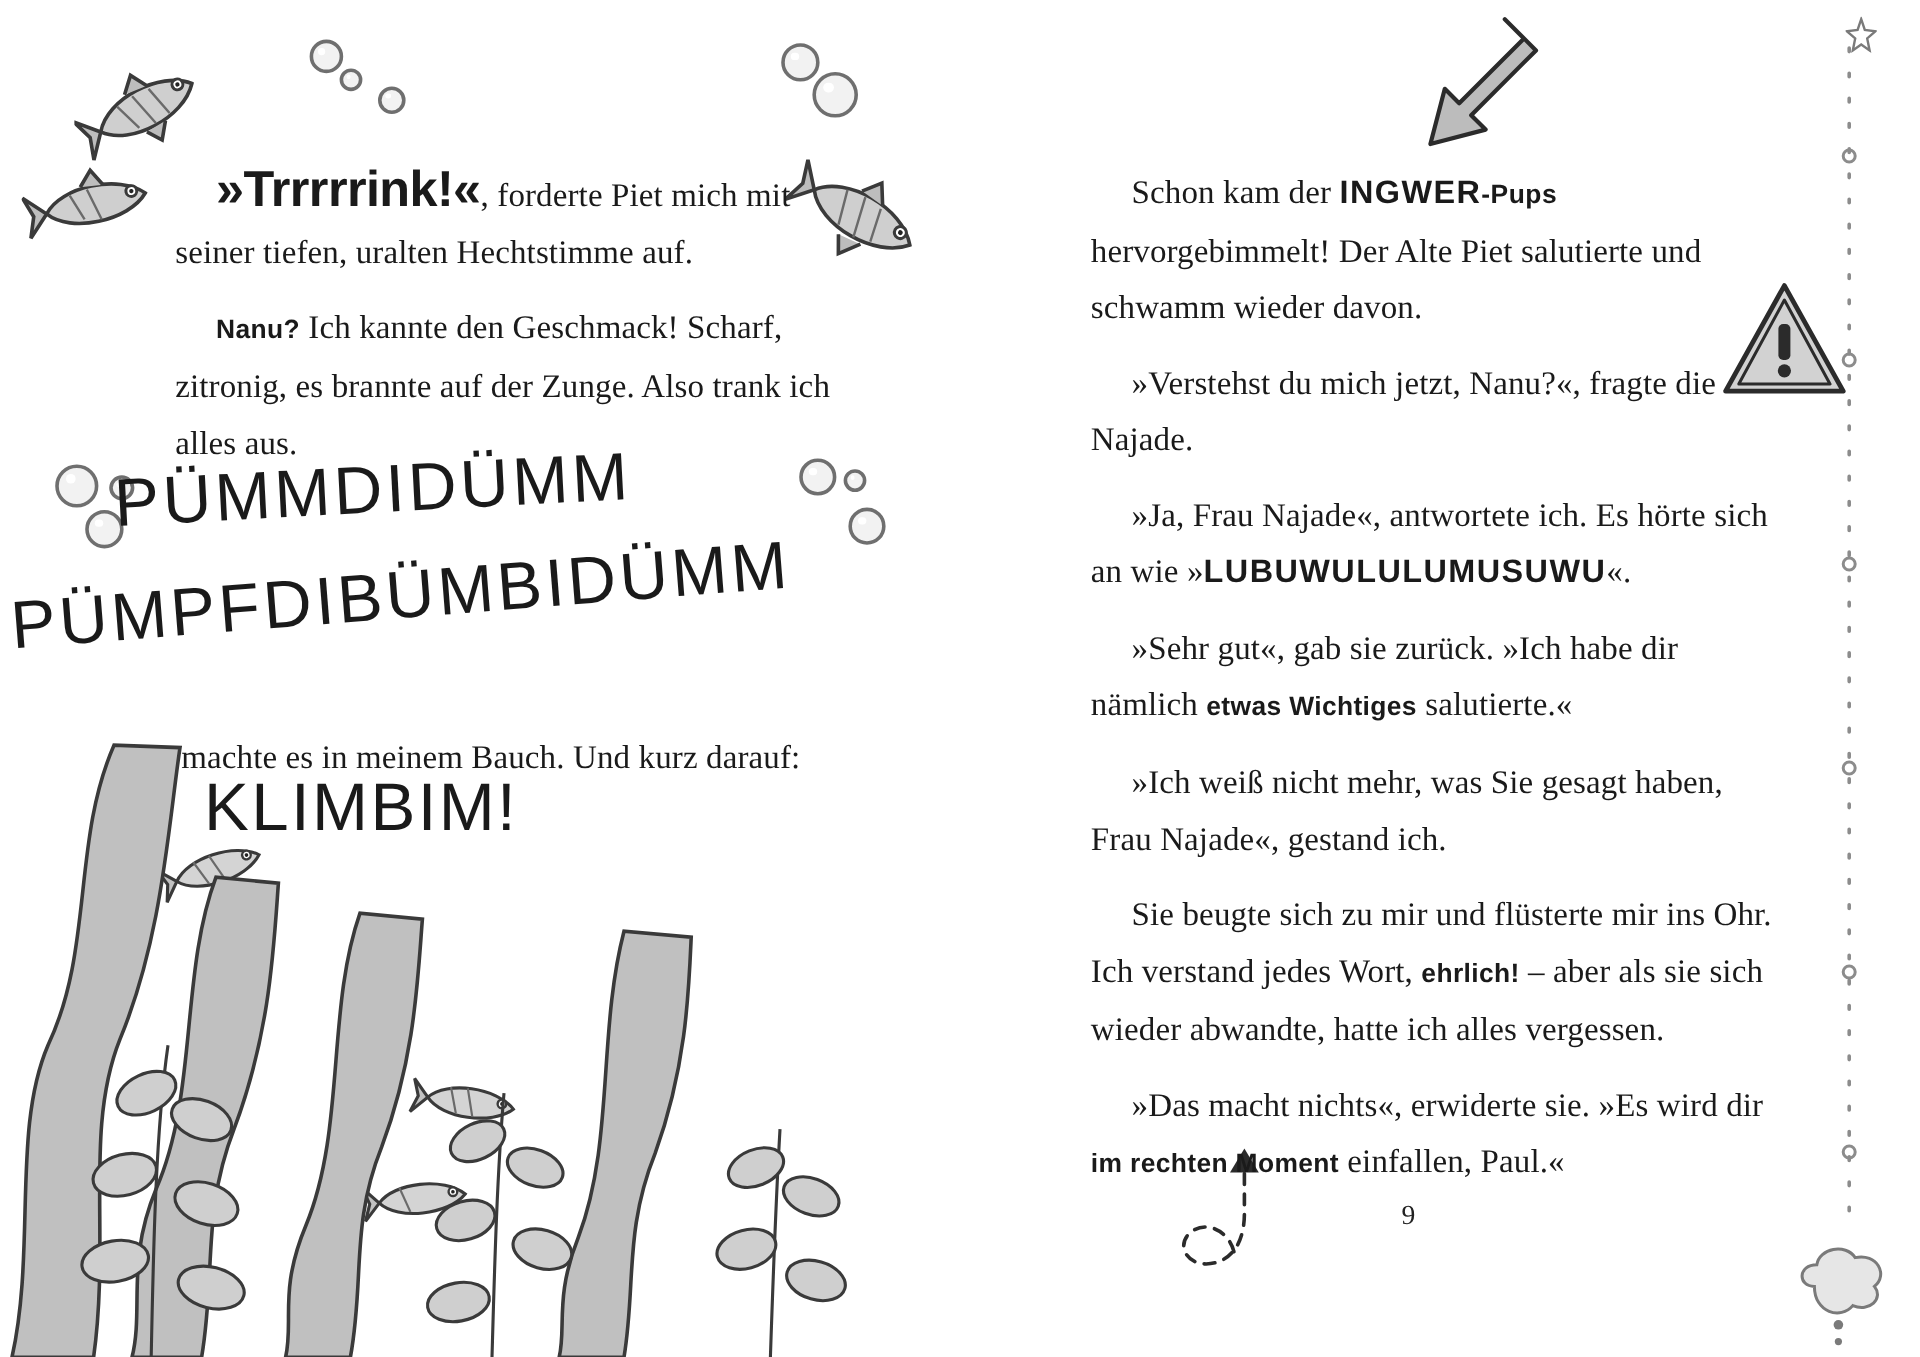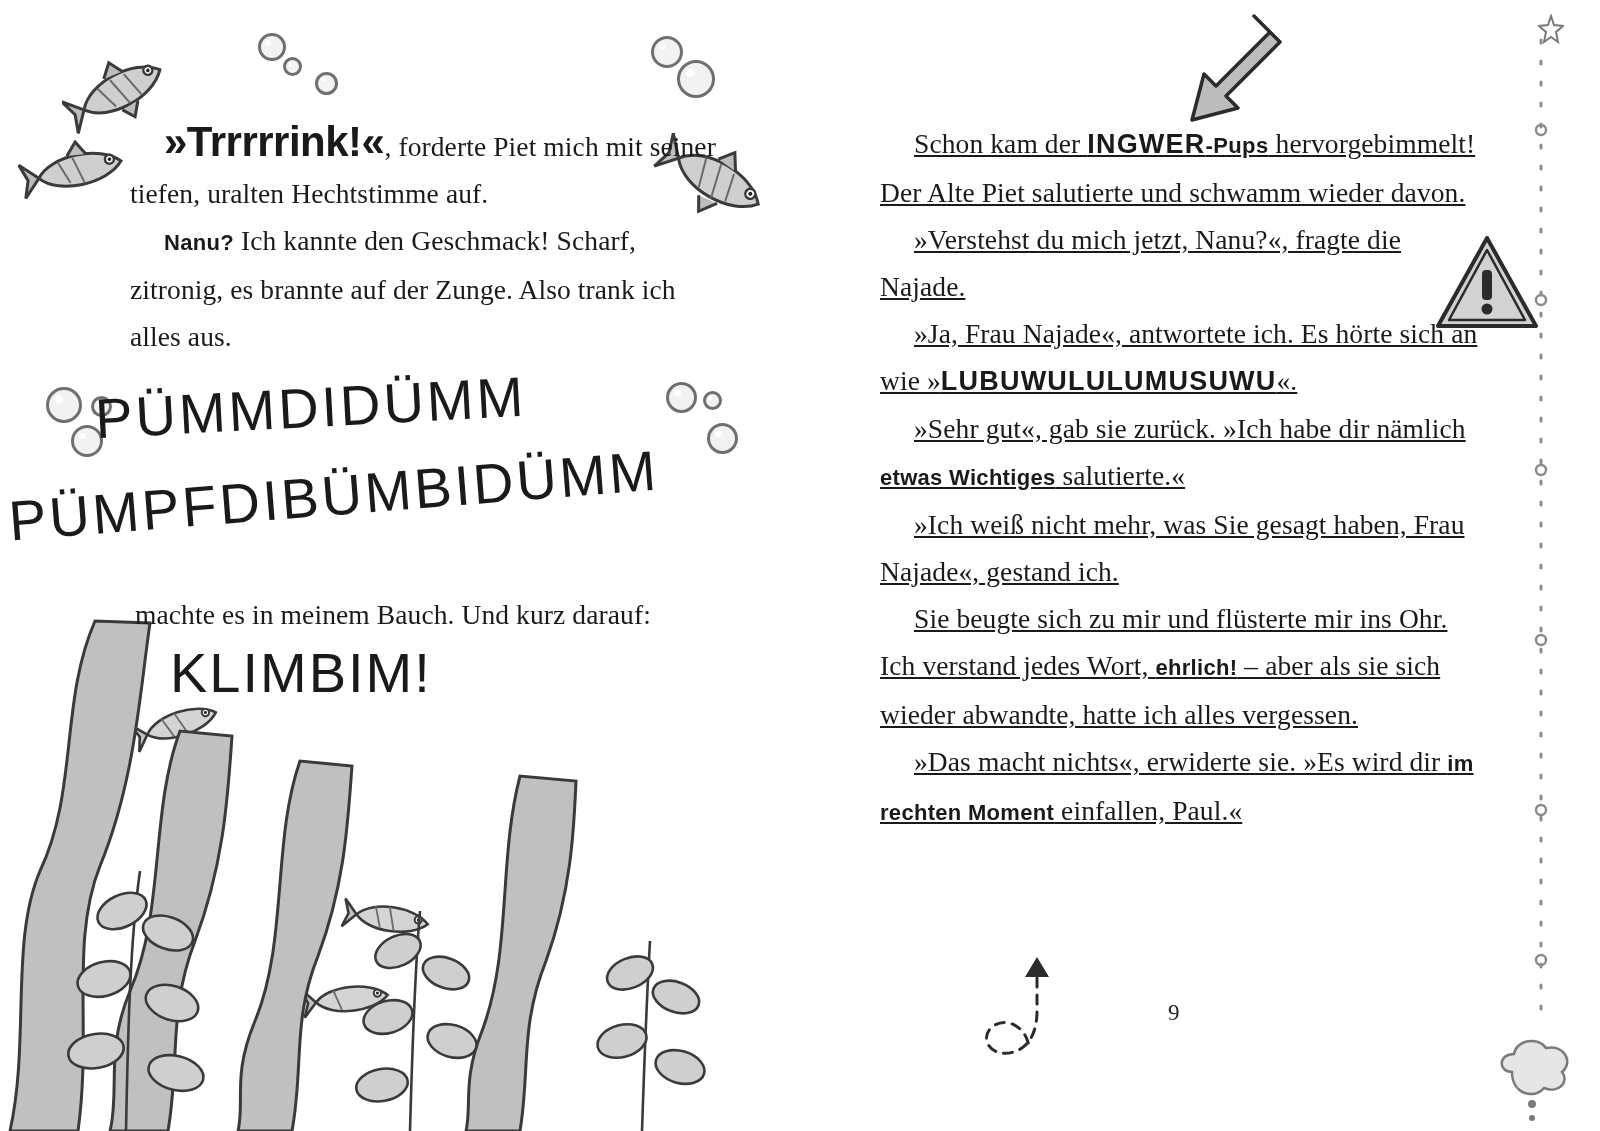--- a/index.html
+++ b/index.html
@@ -26,21 +26,21 @@
   .col-left  { left: 95px;  width: 640px; }
   .col-right { left: 880px; width: 600px; }
 
   .body-text {
     font-family: "Liberation Serif", serif;
     font-size: 27.5px;
     line-height: 47px;
     letter-spacing: 0.1px;
   }
   .body-text p {
-    margin: 0;
+    margin: 16px;
     text-indent: 34px;
   }
   .body-text p.noindent { text-indent: 0; }
 
   b, .bold {
     font-family: "Liberation Sans", sans-serif;
     font-weight: bold;
     font-size: 22px;
     letter-spacing: 0.3px;
   }
@@ -85,21 +85,21 @@
     font-size: 56px;
     transform: rotate(-4.5deg);
   }
   .sound-3 {
     top: 640px; left: 170px;
     font-size: 56px;
     letter-spacing: 2px;
   }
 
   
-  .right-block { position: absolute; top: 120px; left: 0; width: 600px; text-decoration: underline; }
+  .right-block { position: absolute; top: 120px; left: 13px; width: 600px; }
 
   .page-number {
     position: absolute;
     left: 1168px;
     top: 1000px;
     font-family: "Liberation Serif", serif;
     font-size: 23px;
     color: #222;
   }
 

